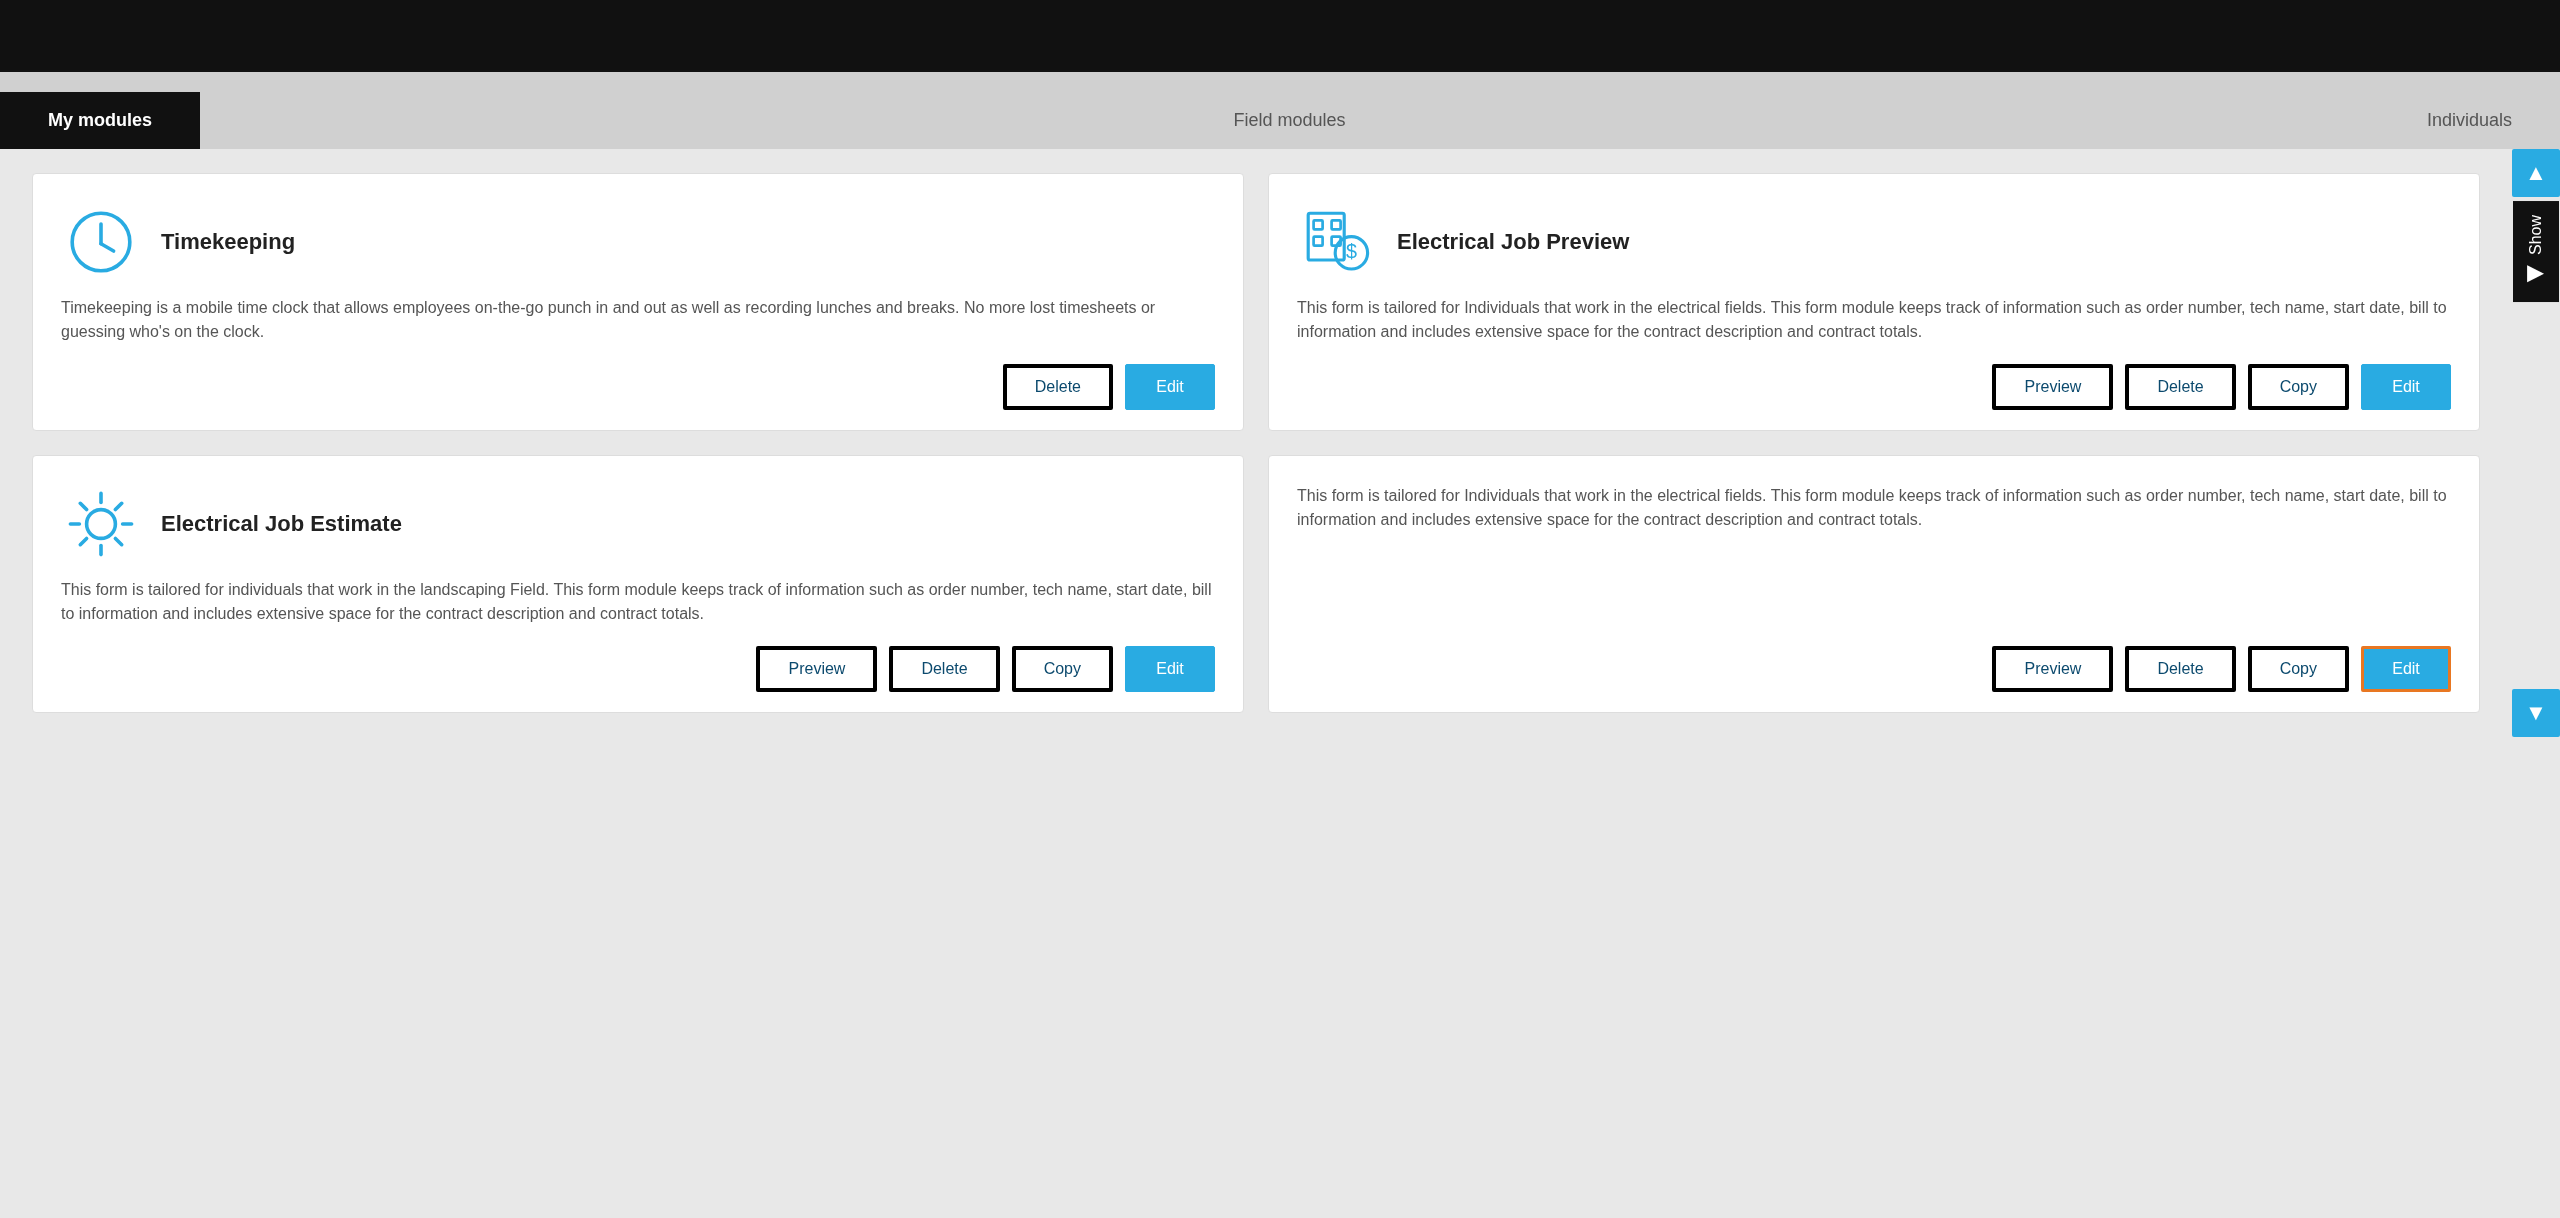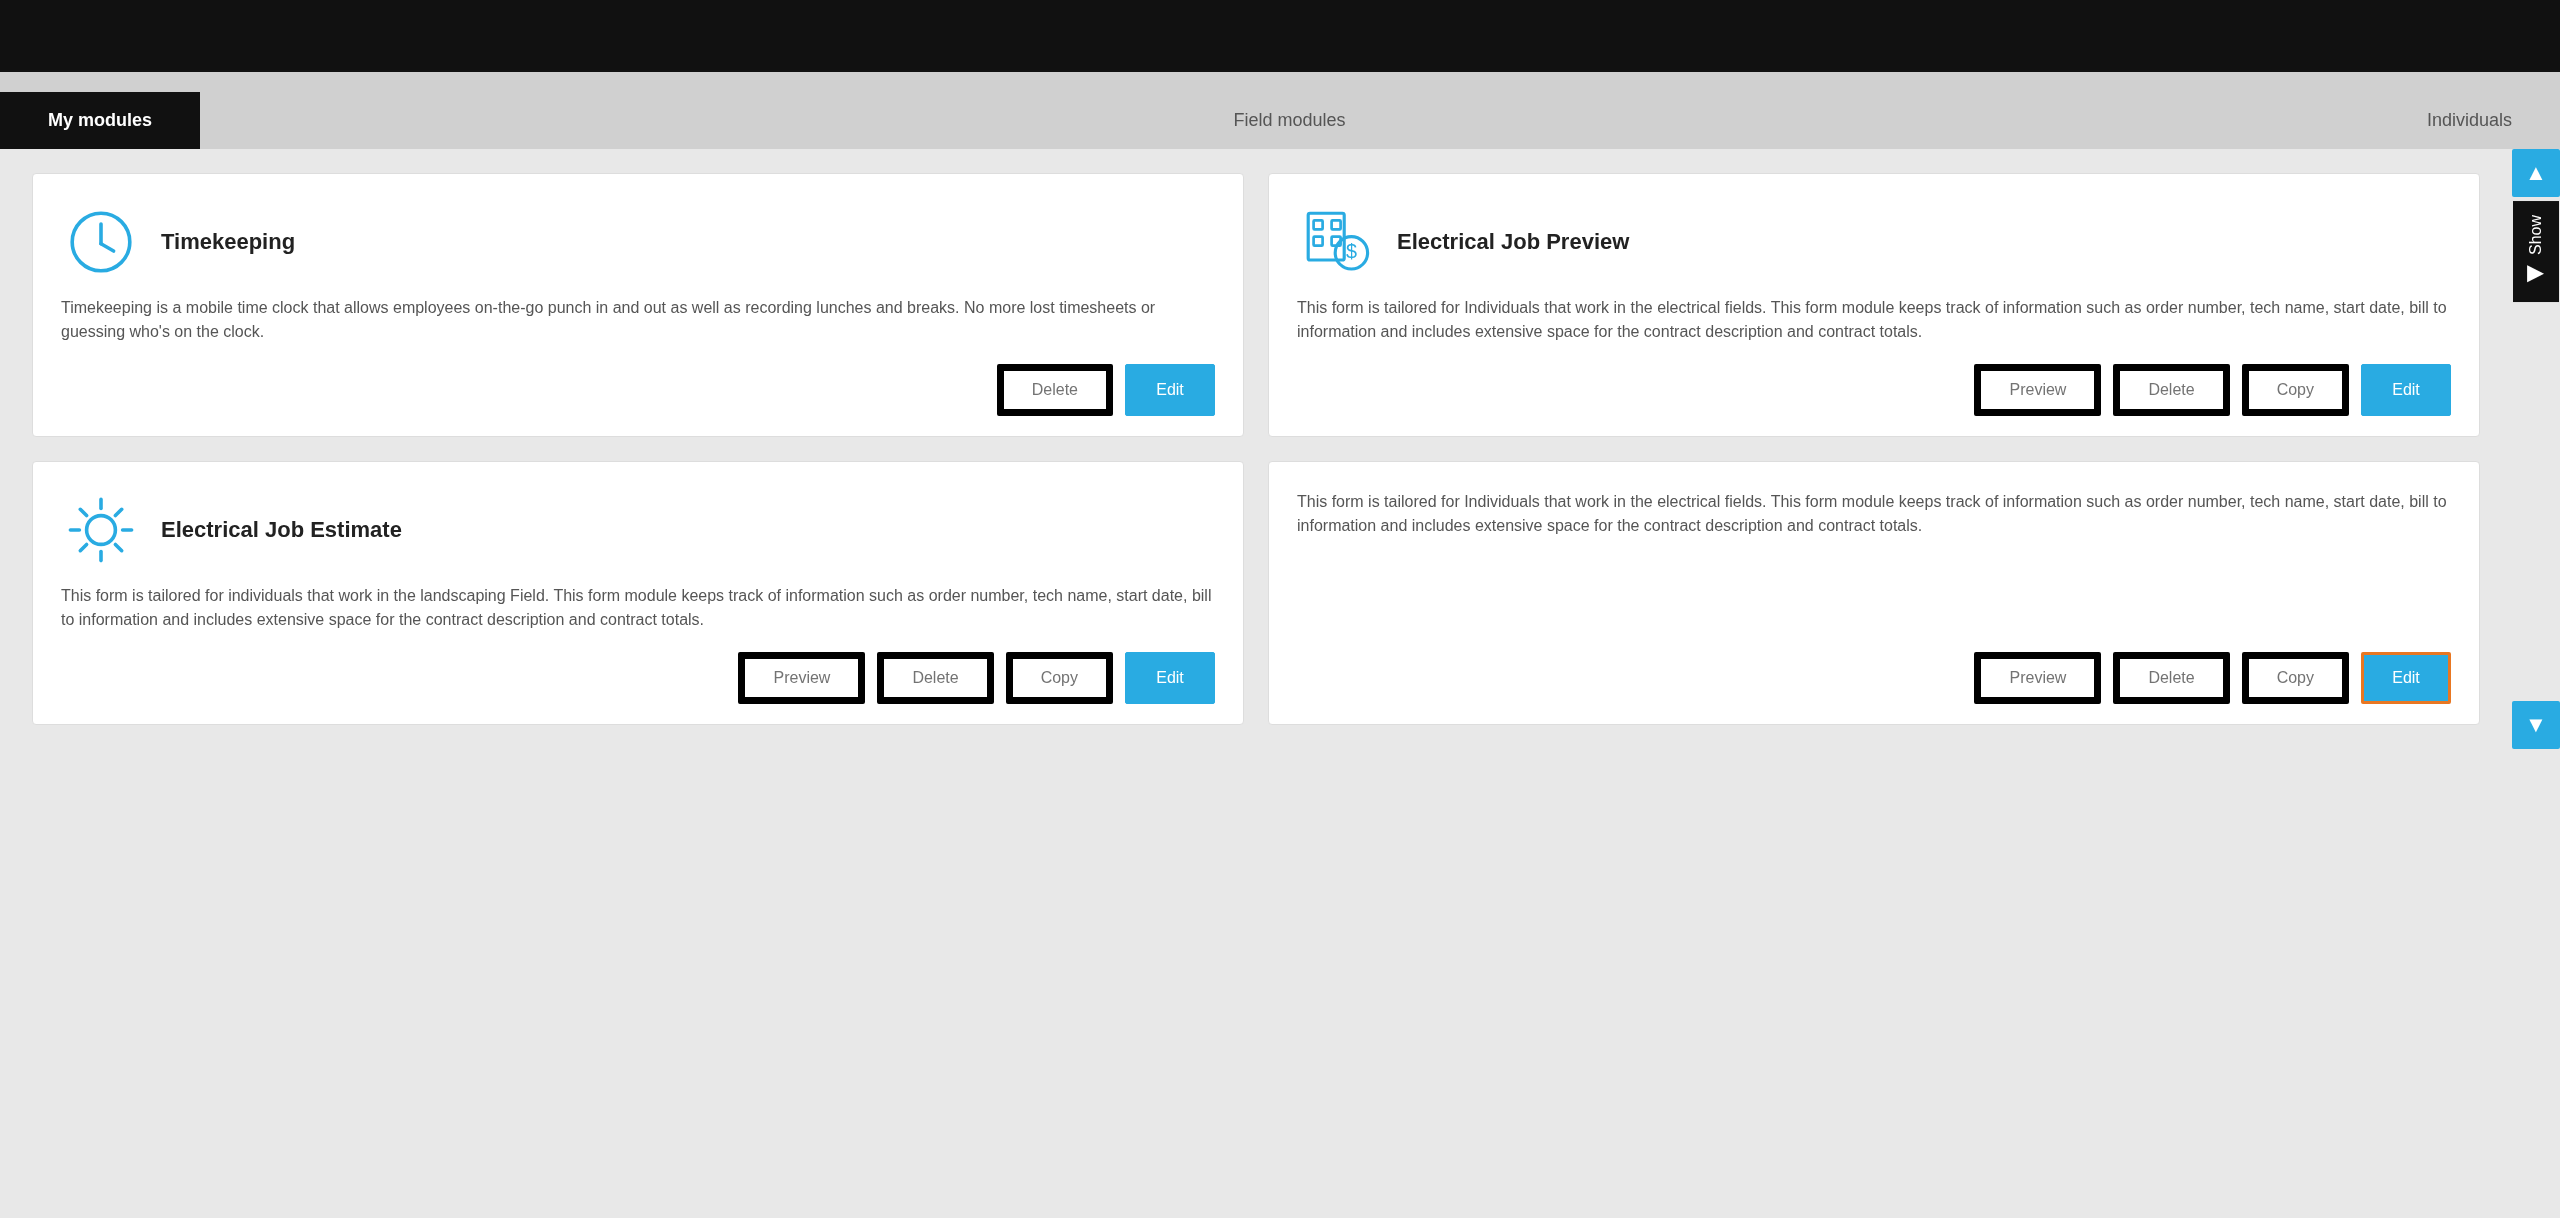--- a/index.html
+++ b/index.html
@@ -118,22 +118,22 @@
     .btn {
       padding: 10px 28px;
       font-size: 16px;
       cursor: pointer;
       border-radius: 2px;
       font-weight: normal;
       min-width: 90px;
     }
     .btn-outline {
       background: white;
-      border: 7px solid #000000;
-      color: #737373;
+      border: 4px solid #000000;
+      color: #0c4a6e;
     }
     .btn-primary {
       background: #29abe2;
       border: 1px solid #29abe2;
       color: white;
     }
     .btn-primary-highlighted {
       background: #29abe2;
       border: 3px solid #e87722;
       color: white;

